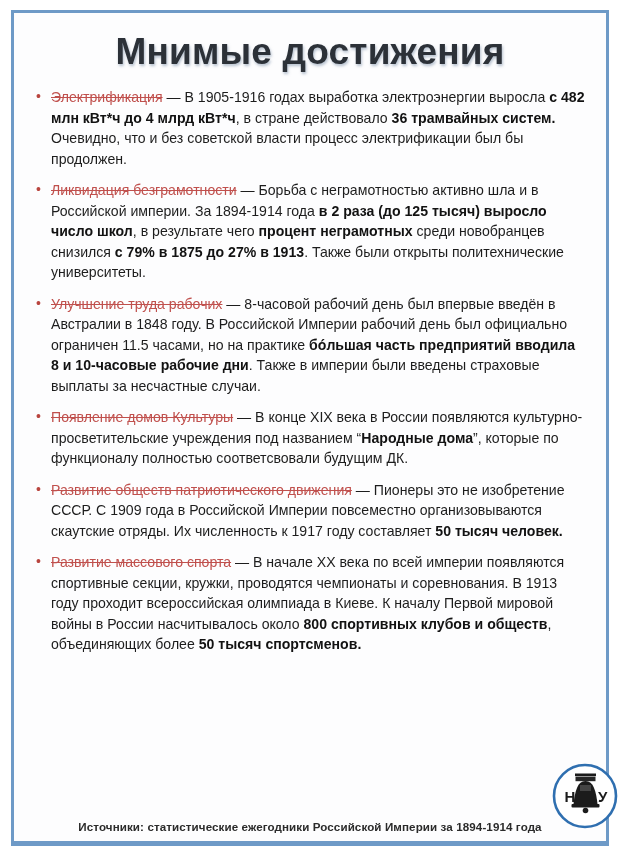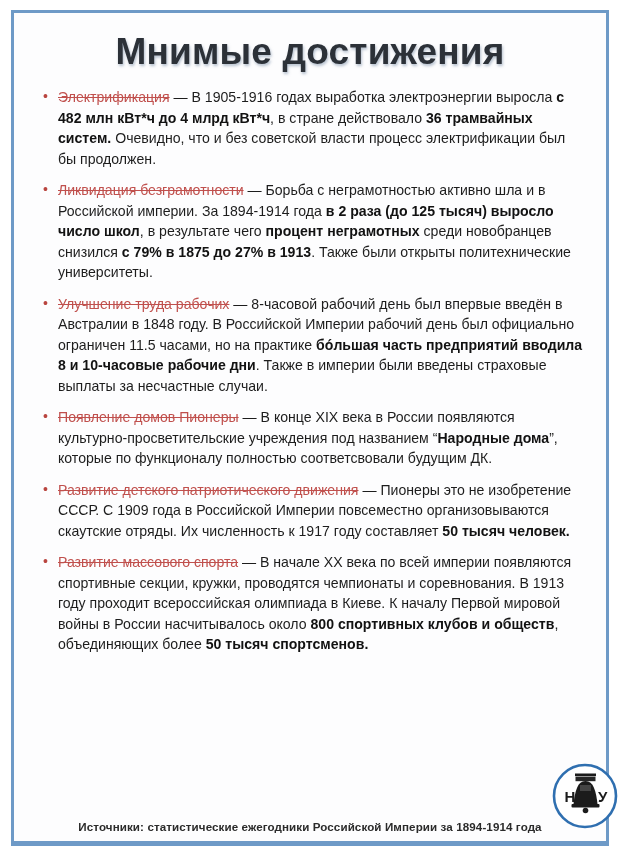--- a/index.html
+++ b/index.html
@@ -50,21 +50,21 @@
     line-height: 1.14;
     letter-spacing: 0.2px;
     color: #2c3138;
     text-shadow: 1px 2px 3px rgba(120,140,165,0.55);
     white-space: nowrap;
   }
 
   
   .content {
     flex: 1 1 auto;
-    padding: 10px 20px 0 27px;
+    padding: 10px 20px 0 20px;
     overflow: hidden;
   }
   ul.facts {
     list-style: none;
     margin: 0;
     padding: 0;
   }
   li.fact {
     position: relative;
     padding-left: 17px;
@@ -125,22 +125,22 @@
 
     <div class="title-block">
       <div class="title-line">Мнимые достижения</div>
     </div>
 
     <div class="content">
       <ul class="facts" id="facts-list">
           <li class="fact"><span class="term">Электрификация</span><span class="dash"> — </span><span>В 1905-1916 годах выработка электроэнергии выросла </span><span class="b">с 482 млн кВт*ч до 4 млрд кВт*ч</span><span>, в стране действовало </span><span class="b">36 трамвайных систем.</span><span> Очевидно, что и без советской власти процесс электрификации был бы продолжен.</span></li>
           <li class="fact"><span class="term">Ликвидация безграмотности</span><span class="dash"> — </span><span>Борьба с неграмотностью активно шла и в Российской империи. За 1894-1914 года </span><span class="b">в 2 раза (до 125 тысяч) выросло число школ</span><span>, в результате чего </span><span class="b">процент неграмотных</span><span> среди новобранцев снизился </span><span class="b">с 79% в 1875 до 27% в 1913</span><span>. Также были открыты политехнические университеты.</span></li>
           <li class="fact"><span class="term">Улучшение труда рабочих</span><span class="dash"> — </span><span>8-часовой рабочий день был впервые введён в Австралии в 1848 году. В Российской Империи рабочий день был официально ограничен 11.5 часами, но на практике </span><span class="b">бóльшая часть предприятий вводила 8 и 10-часовые рабочие дни</span><span>. Также в империи были введены страховые выплаты за несчастные случаи.</span></li>
-          <li class="fact"><span class="term">Появление домов Пионеры</span><span class="dash"> — </span><span>В конце XIX века в России появляются культурно-просветительские учреждения под названием “</span><span class="b">Народные дома</span><span>”, которые по функционалу полностью соответсвовали будущим ДК.</span></li>
-          <li class="fact"><span class="term">Развитие детского патриотического движения</span><span class="dash"> — </span><span>Пионеры это не изобретение СССР. С 1909 года в Российской Империи повсеместно организовываются скаутские отряды. Их численность к 1917 году составляет </span><span class="b">50 тысяч человек.</span></li>
+          <li class="fact"><span class="term">Появление домов Культуры</span><span class="dash"> — </span><span>В конце XIX века в России появляются культурно-просветительские учреждения под названием “</span><span class="b">Народные дома</span><span>”, которые по функционалу полностью соответсвовали будущим ДК.</span></li>
+          <li class="fact"><span class="term">Развитие обществ патриотического движения</span><span class="dash"> — </span><span>Пионеры это не изобретение СССР. С 1909 года в Российской Империи повсеместно организовываются скаутские отряды. Их численность к 1917 году составляет </span><span class="b">50 тысяч человек.</span></li>
           <li class="fact"><span class="term">Развитие массового спорта</span><span class="dash"> — </span><span>В начале XX века по всей империи появляются спортивные секции, кружки, проводятся чемпионаты и соревнования.  В 1913 году проходит всероссийская олимпиада в Киеве. К началу Первой мировой войны в России насчитывалось около </span><span class="b">800 спортивных клубов и обществ</span><span>, объединяющих более </span><span class="b">50 тысяч спортсменов.</span></li>
         </ul>
     </div>
 
     <div class="footer">
       <div class="source">Источники: статистические ежегодники Российской Империи за 1894-1914 года</div>
     </div>
 
     <div class="logo">
       <svg viewBox="0 0 70 70" width="70" height="70" aria-hidden="true">

